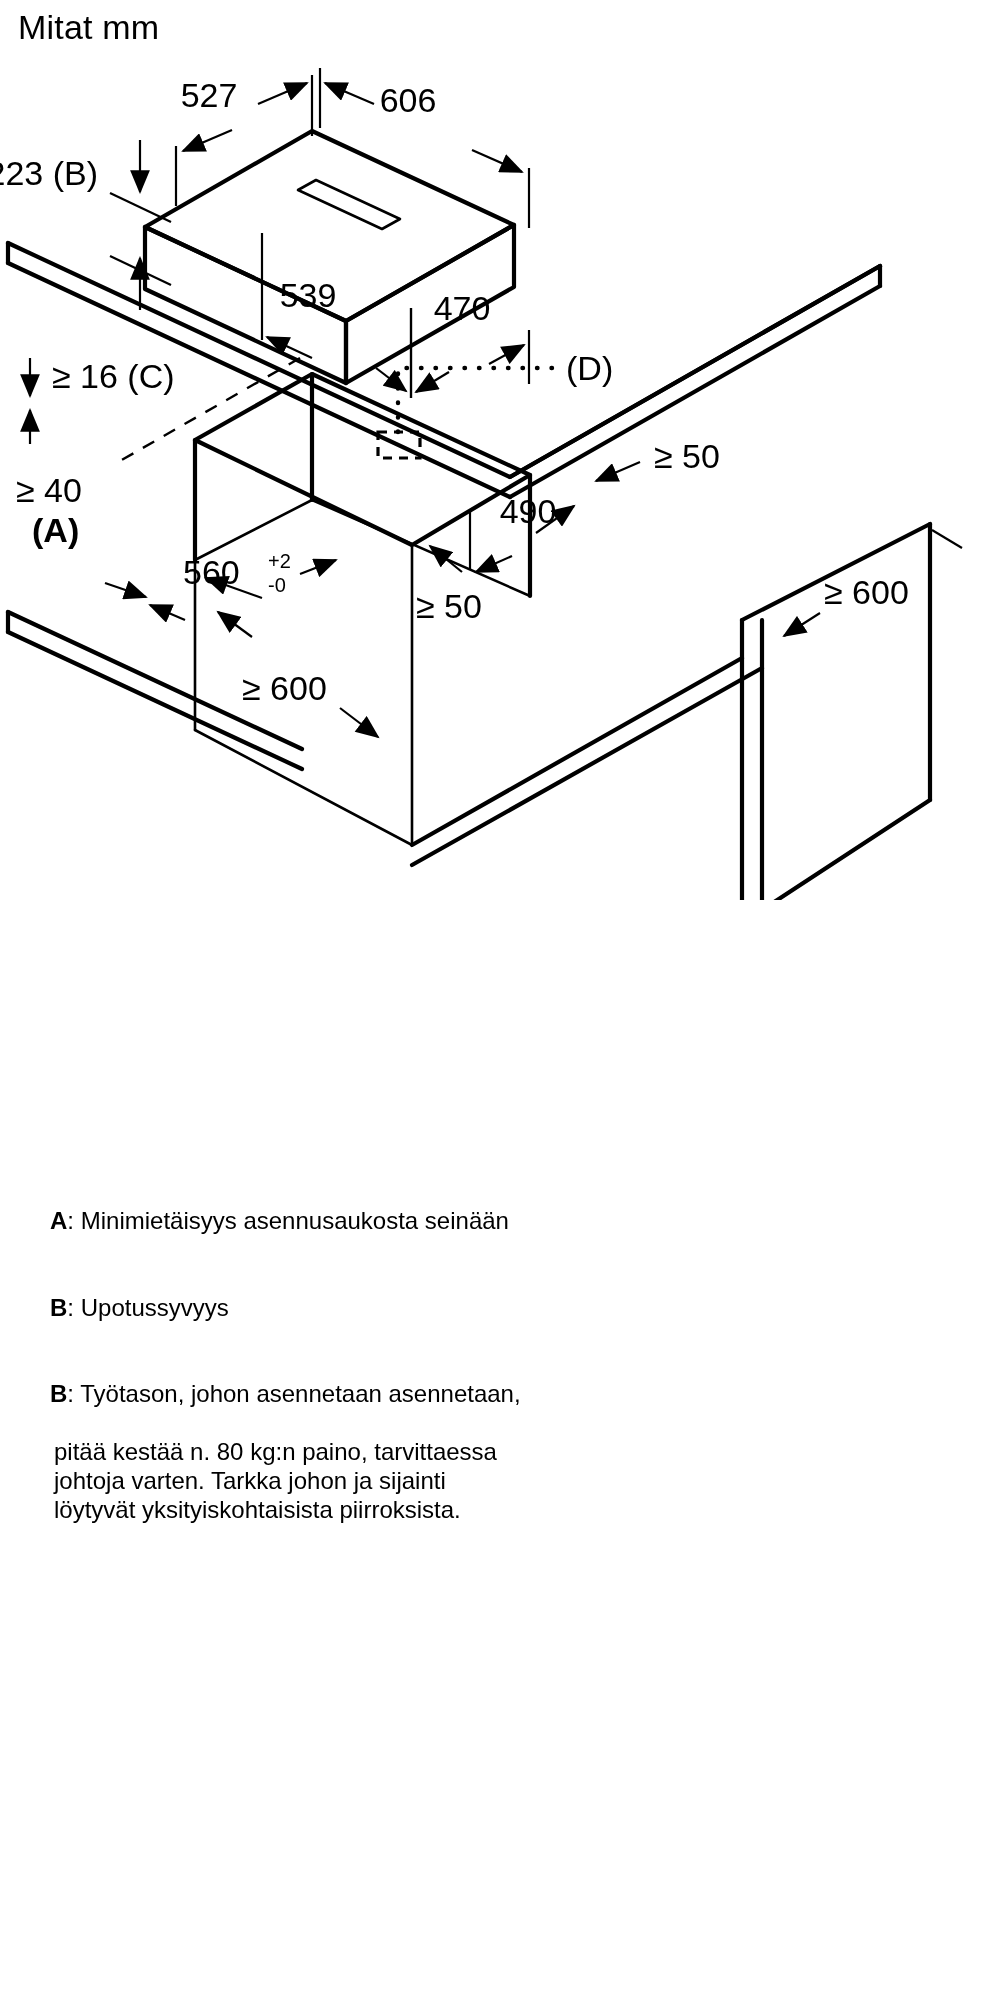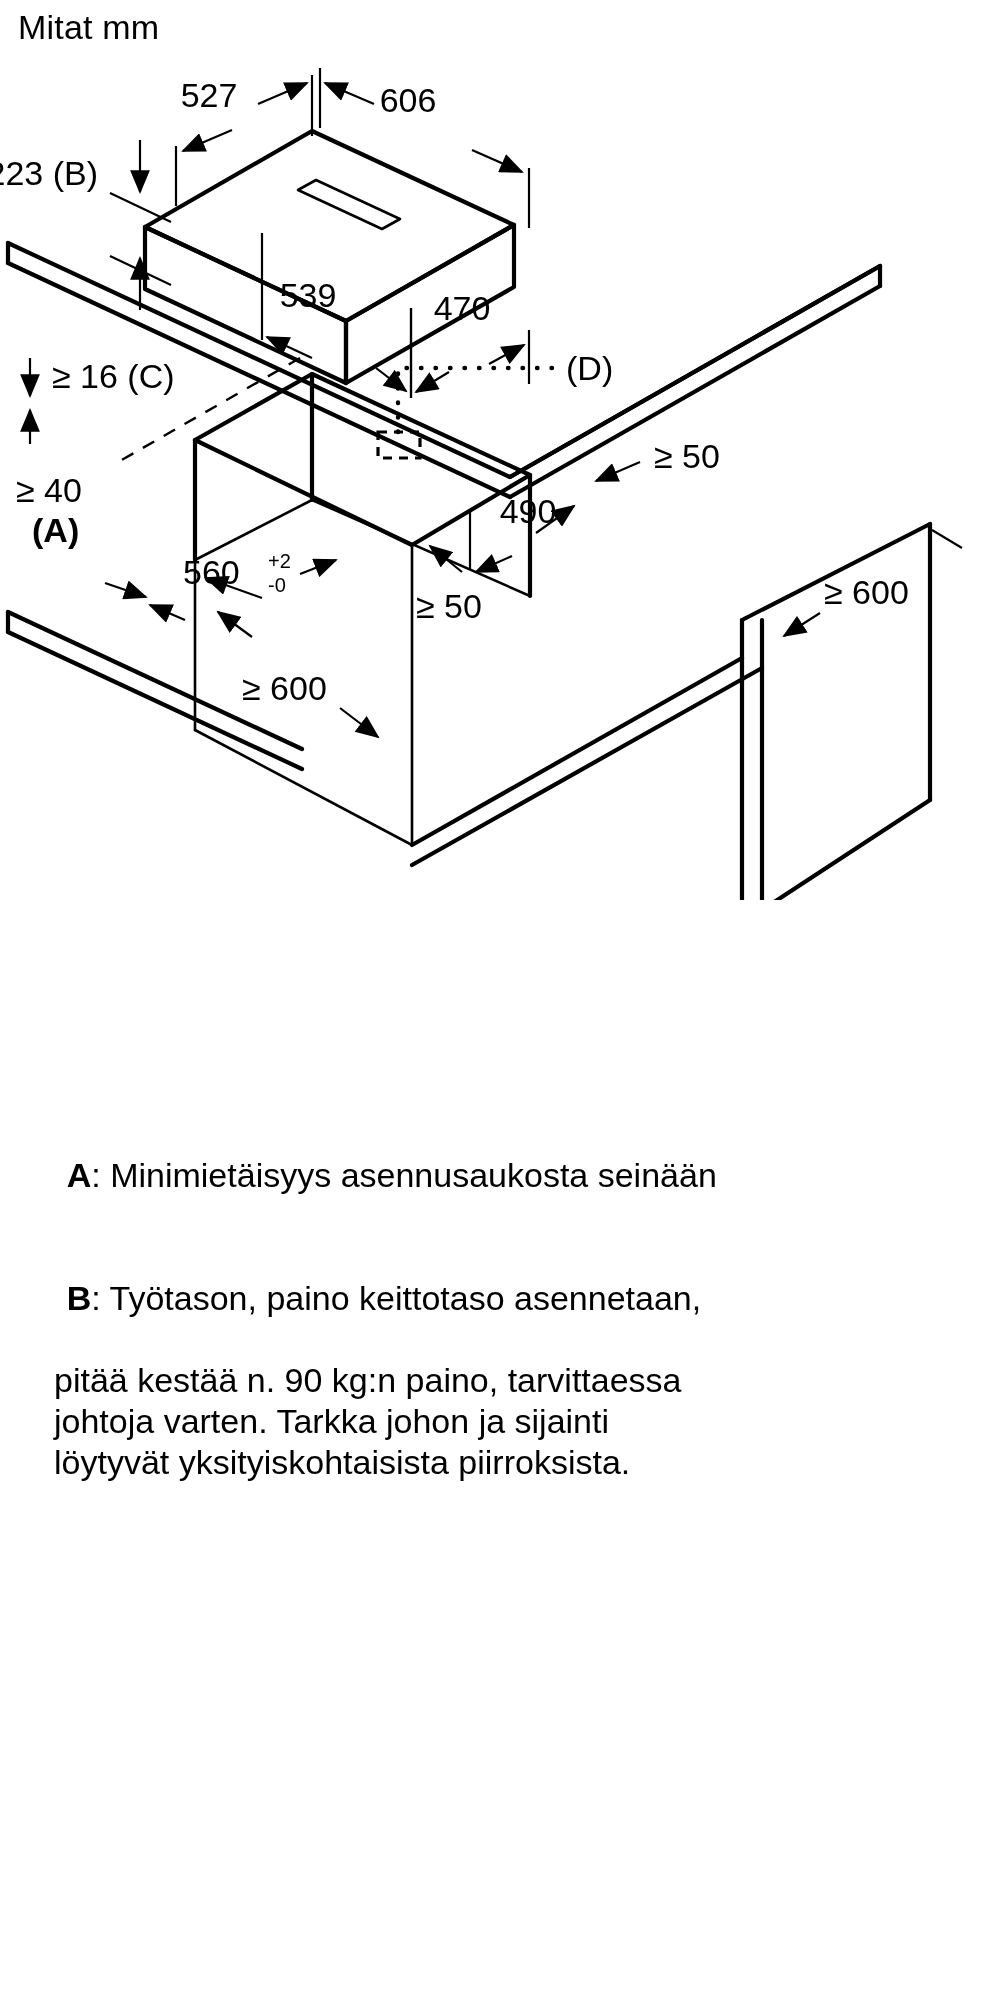--- a/index.html
+++ b/index.html
@@ -31,23 +31,23 @@
   #drawing {
     position: absolute;
     left: 0;
     top: 0;
     width: 1000px;
     height: 900px;
   }
   #legend {
     position: absolute;
     left: 10px;
-    top: 1114px;
+    top: 1178px;
     width: 960px;
-    font-size: 34px;
+    font-size: 24px;
     line-height: 1.205;
   }
   .lg-row {
     display: block;
     white-space: pre-wrap;
     text-indent: 0;
   }
   .lg-key {
     font-weight: bold;
   }
@@ -287,20 +287,23 @@
       </text>
     </g>
 
   </svg>
 
   <div id="legend">
     <div class="lg-row">
       <span class="lg-key">A</span><span>: </span><span>Minimietäisyys asennusaukosta seinään</span>
     </div>
     <div class="lg-row">
-      <span class="lg-key">B</span><span>: </span><span>Työtason, paino keittotaso asennetaan,</span>
+      <span class="lg-key">B</span><span>: </span><span>Upotussyvyys</span>
     </div>
-    <div class="lg-cont">pitää kestää n. 90 kg:n paino, tarvittaessa</div>
+    <div class="lg-row">
+      <span class="lg-key">B</span><span>: </span><span>Työtason, johon asennetaan asennetaan,</span>
+    </div>
+    <div class="lg-cont">pitää kestää n. 80 kg:n paino, tarvittaessa</div>
     <div class="lg-cont">johtoja varten. Tarkka johon ja sijainti</div>
     <div class="lg-cont">löytyvät yksityiskohtaisista piirroksista.</div>
   </div>
 
 </div>
 
 </body></html>

